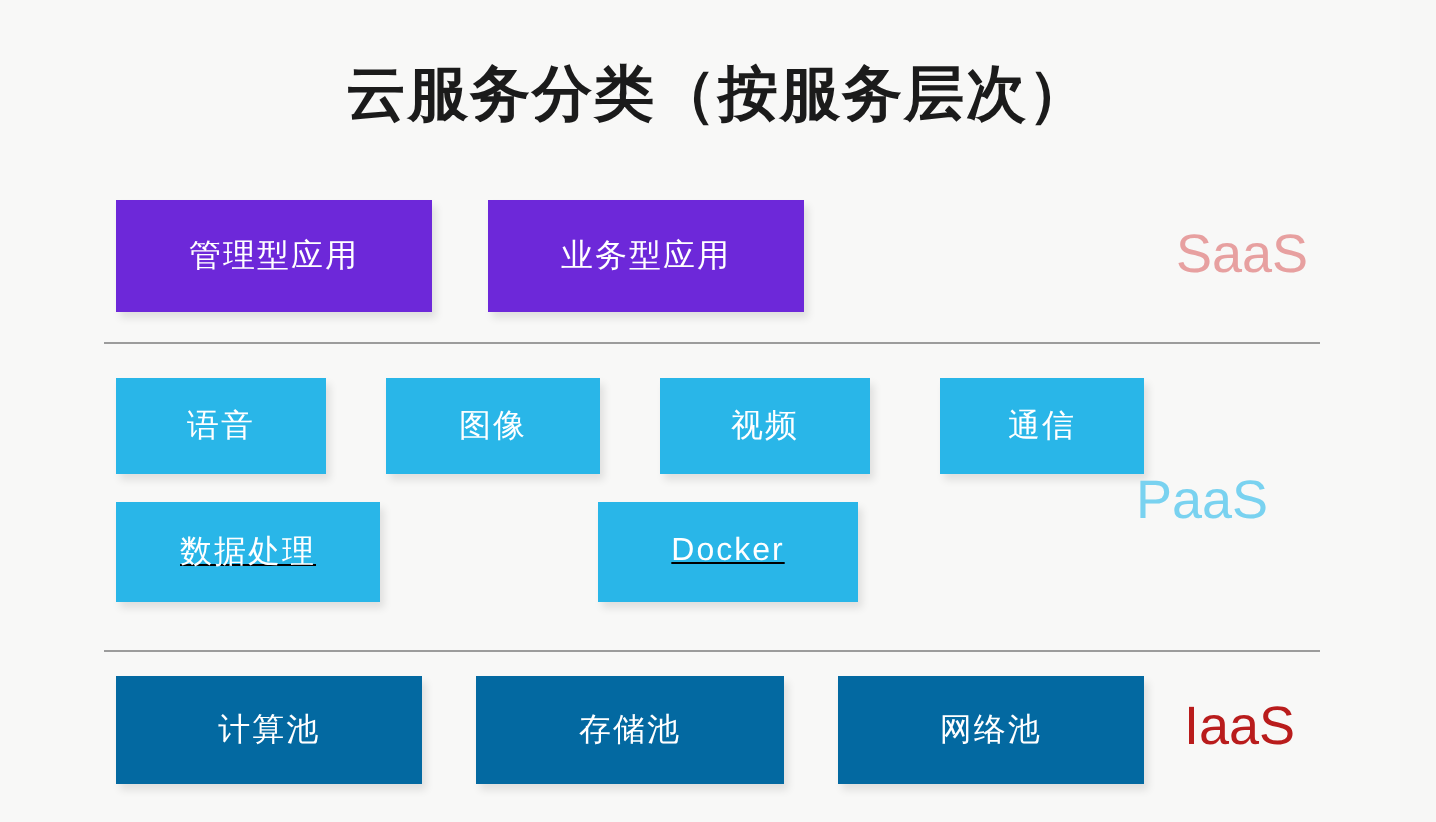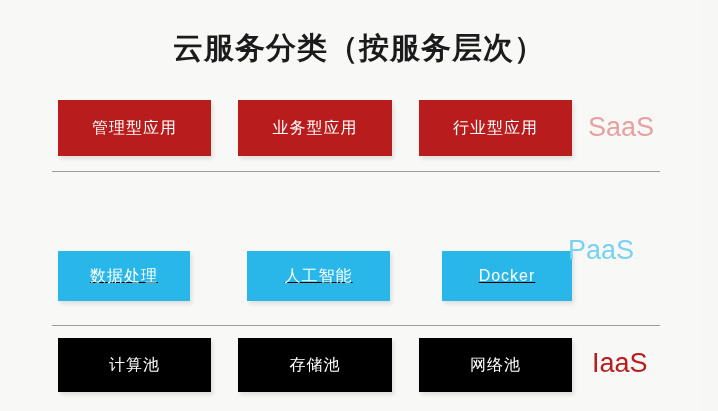--- a/index.html
+++ b/index.html
@@ -67,23 +67,23 @@
     box-sizing: border-box;
     display: flex;
     align-items: center;
     justify-content: center;
     color: #ffffff;
     font-size: 16px;
     letter-spacing: 1px;
     white-space: nowrap;
     box-shadow: 2px 3px 4px rgba(0,0,0,0.10);
   }
-  .box-pink  { background: #b91c1c; }
+  .box-pink  { background: #6d28d9; }
   .box-blue  { background: #29b6e8; }
-  .box-green { background: #000000; }
+  .box-green { background: #0369a1; }
 
   .spacer { height: 1px; }
 
   
   .layer-label {
     position: absolute;
     font-size: 27px;
     font-weight: 400;
     letter-spacing: 0px;
     white-space: nowrap;
@@ -101,29 +101,36 @@
   <div class="title">云服务分类（按服务层次）</div>
 
   <div class="divider divider-1"></div>
   <div class="divider divider-2"></div>
 
   <div class="row row-saas">
     <div class="box box-pink" style="width:158px">管理型应用</div>
     <div class="spacer" style="width:28px"></div>
     <div class="box box-pink" style="width:158px">业务型应用</div>
     <div class="spacer" style="width:28px"></div>
-    <div class="box box-pink" style="width:158px">行业型应用</div>
   </div>
   <div class="layer-label label-saas">SaaS</div>
 
+  <div class="row row-paas1">
+    <div class="box box-blue" style="width:105px">语音</div>
+    <div class="spacer" style="width:30px"></div>
+    <div class="box box-blue" style="width:107px">图像</div>
+    <div class="spacer" style="width:30px"></div>
+    <div class="box box-blue" style="width:105px">视频</div>
+    <div class="spacer" style="width:35px"></div>
+    <div class="box box-blue" style="width:102px">通信</div>
+  </div>
 
   <div class="row row-paas2">
     <div class="box box-blue" style="width:132px">数据处理</div>
     <div class="spacer" style="width:57px"></div>
-    <div class="box box-blue" style="width:143px">人工智能</div>
     <div class="spacer" style="width:52px"></div>
     <div class="box box-blue" style="width:130px">Docker</div>
   </div>
   <div class="layer-label label-paas">PaaS</div>
 
   <div class="row row-iaas">
     <div class="box box-green" style="width:158px">计算池</div>
     <div class="spacer" style="width:28px"></div>
     <div class="box box-green" style="width:158px">存储池</div>
     <div class="spacer" style="width:28px"></div>

